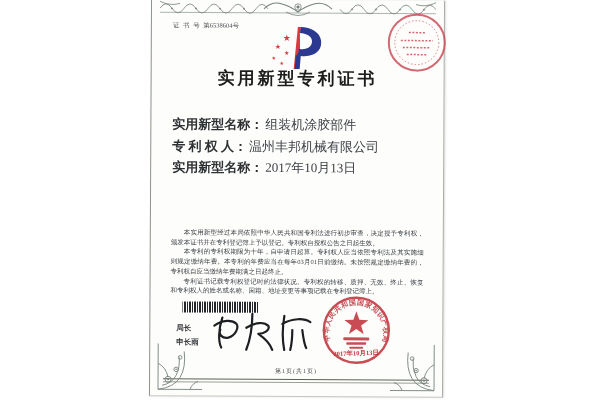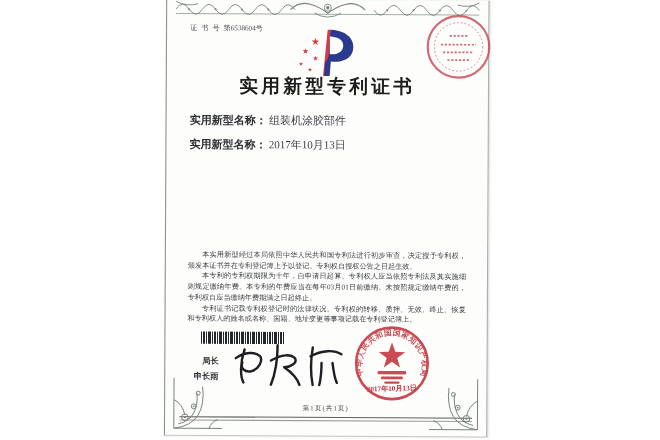--- a/index.html
+++ b/index.html
@@ -8,30 +8,30 @@
   .paper{position:absolute;left:150px;top:0;width:292px;height:396px;background:#fdfdfb;
     border-left:1px solid #8d938d;border-right:1px solid #a9aea8;border-bottom:1px solid #c3c7c1;
     transform:rotate(0.3deg);transform-origin:50% 50%;box-shadow:1px 0 2px rgba(120,125,120,.25);}
   .ornament{position:absolute;pointer-events:none;color:#75837c;}
   .cert-no{position:absolute;left:21px;top:22px;font-size:6.5px;letter-spacing:1px;color:#4a4f52;white-space:nowrap;}
   .cert-no .num{letter-spacing:0;}
   .logo{position:absolute;left:113px;top:25px;width:64px;height:46px;}
   .agency-stamp{position:absolute;left:233px;top:10px;width:64px;height:64px;opacity:.82;}
   .title{position:absolute;left:0;top:67px;width:100%;text-align:center;font-size:17px;font-weight:bold;
     letter-spacing:3px;color:#1d1d1d;white-space:nowrap;}
-  .fields{position:absolute;left:21px;top:103px;width:254px;font-size:10px;color:#33363a;}
+  .fields{position:absolute;left:21px;top:116px;width:254px;font-size:13px;color:#33363a;}
   .frow{height:21.6px;white-space:nowrap;}
   .frow .lab{font-weight:bold;color:#2e3134;}
   .frow .val{margin-left:2px;color:#3a3e44;}
   .bodytext{position:absolute;left:20px;top:228px;width:253px;font-size:6.5px;line-height:9.7px;
     color:#3c4045;text-align:justify;}
   .bodytext p{margin:0;text-indent:2em;}
   .barcode{position:absolute;left:32px;top:302px;width:76px;height:11px;
     background:repeating-linear-gradient(90deg,#23262a 0 1px,transparent 1px 2px,#23262a 2px 4px,transparent 4px 5px);}
-  .sig-labels{position:absolute;left:26px;top:322px;font-size:7.5px;font-weight:bold;color:#2e3134;line-height:14px;text-align:right;}
+  .sig-labels{position:absolute;left:26px;top:322px;font-size:7.5px;font-weight:bold;color:#2e3134;line-height:14px;}
   .signature-svg{position:absolute;left:58px;top:308px;width:110px;height:48px;}
   .seal{position:absolute;left:171px;top:295px;width:70px;height:70px;opacity:.88;}
   .seal-date{position:absolute;left:171px;top:349px;width:70px;text-align:center;font-size:6.5px;
     color:#c2343f;font-weight:bold;transform:rotate(-2deg);white-space:nowrap;}
   .page-footer{position:absolute;left:0;top:367px;width:100%;text-align:center;font-size:6px;color:#43474b;letter-spacing:1px;}
   .bottom-line{position:absolute;left:13px;right:13px;top:379px;height:2px;border-top:1px solid #5c6158;border-bottom:1px solid #9aa096;}
 </style>
 </head>
 <body>
 
@@ -86,20 +86,23 @@
         <path d="M16,30 h32 M18,37 h28 M22,44 h20" stroke-width="1.5" stroke-dasharray="2 1.5"></path>
         <path d="M24,22 h16" stroke-width="1.5" stroke-dasharray="2 1.5"></path>
       </g>
     </svg>
 
     <div class="title">实用新型专利证书</div>
 
     <div class="fields">
       <div class="frow">
         <span class="lab">实用新型名称：</span><span class="val">组装机涂胶部件</span>
+      </div>
+      <div class="frow">
+        <span class="lab">专 利 权 人：</span><span class="val">温州丰邦机械有限公司</span>
       </div>
       <div class="frow">
         <span class="lab">实用新型名称：</span><span class="val">2017年10月13日</span>
       </div>
     </div>
 
     <div class="bodytext">
       <p>本实用新型经过本局依照中华人民共和国专利法进行初步审查，决定授予专利权，颁发本证书并在专利登记簿上予以登记。专利权自授权公告之日起生效。</p>
       <p>本专利的专利权期限为十年，自申请日起算。专利权人应当依照专利法及其实施细则规定缴纳年费。本专利的年费应当在每年03月01日前缴纳。未按照规定缴纳年费的，专利权自应当缴纳年费期满之日起终止。</p>
       <p>专利证书记载专利权登记时的法律状况。专利权的转移、质押、无效、终止、恢复和专利权人的姓名或名称、国籍、地址变更等事项记载在专利登记簿上。</p>

